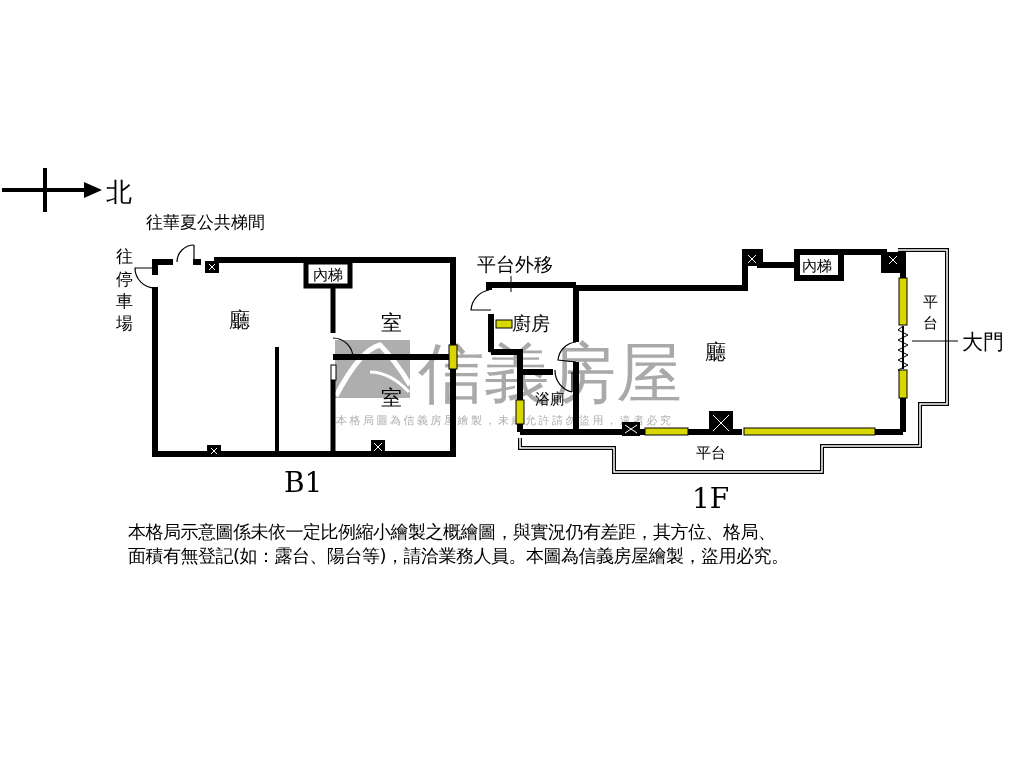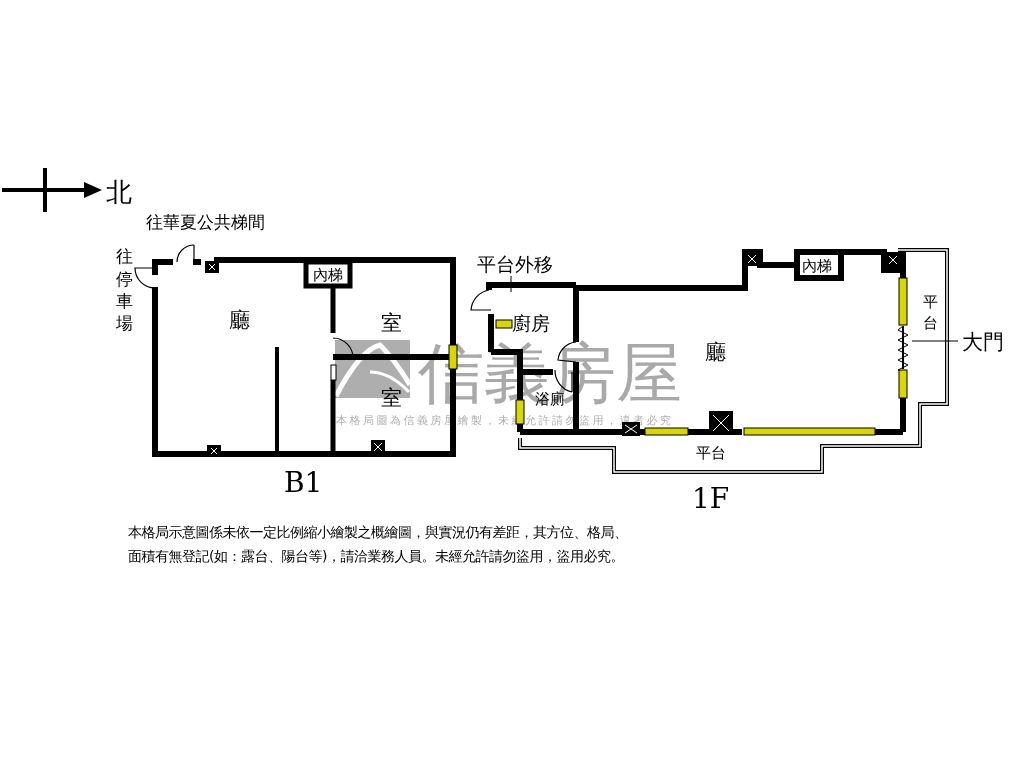--- a/index.html
+++ b/index.html
@@ -1,21 +1,21 @@
 <!DOCTYPE html>
 <html><head>
   <meta charset="utf-8">
   <style>
     html, body { margin:0; padding:0; background:#ffffff; }
     body { width:1024px; height:768px; position:relative; overflow:hidden; font-family:"DejaVu Serif","Liberation Serif",serif; }
     #plan { position:absolute; left:0; top:0; width:1024px; height:768px; }
     .lbl { font-family:"DejaVu Serif","Liberation Serif",serif; fill:#000; }
     .wm-big { font-family:"DejaVu Sans","Liberation Sans",sans-serif; fill:#8c8c8c; fill-opacity:0.75; }
     .wm-small { font-family:"DejaVu Sans","Liberation Sans",sans-serif; fill:#9a9a9a; fill-opacity:0.8; }
-    #disclaimer { position:absolute; left:128px; top:520px; width:780px; font-family:"DejaVu Sans","Liberation Sans",sans-serif; font-size:14px; line-height:24px; color:#000; letter-spacing:-0.5px; }
+    #disclaimer { position:absolute; left:128px; top:520px; width:780px; font-family:"DejaVu Sans","Liberation Sans",sans-serif; font-size:18px; line-height:24px; color:#000; letter-spacing:-0.5px; }
     #disclaimer div { white-space:nowrap; }
   </style>
 </head>
 <body>
 
 <svg id="plan" viewBox="0 0 1024 768" xmlns="http://www.w3.org/2000/svg">
 
   <g>
     <line x1="2" y1="190" x2="90" y2="190" stroke="#000" stroke-width="4"></line>
     <line x1="45" y1="168" x2="45" y2="212" stroke="#000" stroke-width="4"></line>
@@ -146,14 +146,14 @@
     <text class="lbl" x="923" y="307" font-size="15">平</text>
     <text class="lbl" x="923" y="328" font-size="15">台</text>
   </g>
   <text class="lbl" x="962" y="349" font-size="21">大門</text>
   <text class="lbl" x="696" y="458" font-size="15">平台</text>
   <text class="lbl" x="692" y="508" font-size="28">1F</text>
 </svg>
 
 <div id="disclaimer">
   <div>本格局示意圖係未依一定比例縮小繪製之概繪圖，與實況仍有差距，其方位、格局、</div>
-  <div>面積有無登記(如：露台、陽台等)，請洽業務人員。未經允許請勿盜用，盜用必究。</div>
+  <div>面積有無登記(如：露台、陽台等)，請洽業務人員。本圖為信義房屋繪製，盜用必究。</div>
 </div>
 
 </body></html>

